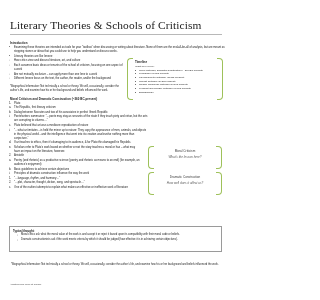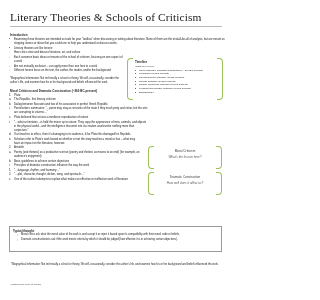--- a/index.html
+++ b/index.html
@@ -23,21 +23,21 @@
     padding: 11px 9px 0 9px;
   }
   
   .doc-title {
     font-family: "Liberation Serif", serif;
     font-size: 11.4px;
     font-weight: 400;
     letter-spacing: 0.1px;
     color: #1a1a1a;
     line-height: 1.15;
-    margin: 0 0 2px 1px;
+    margin: 8px 0 2px 1px;
     white-space: nowrap;
   }
   .title-rule {
     height: 1px;
     background: #b8b8b8;
     margin: 0 0 6px 1px;
   }
   
   .sec-head {
     font-size: 2.9px;

